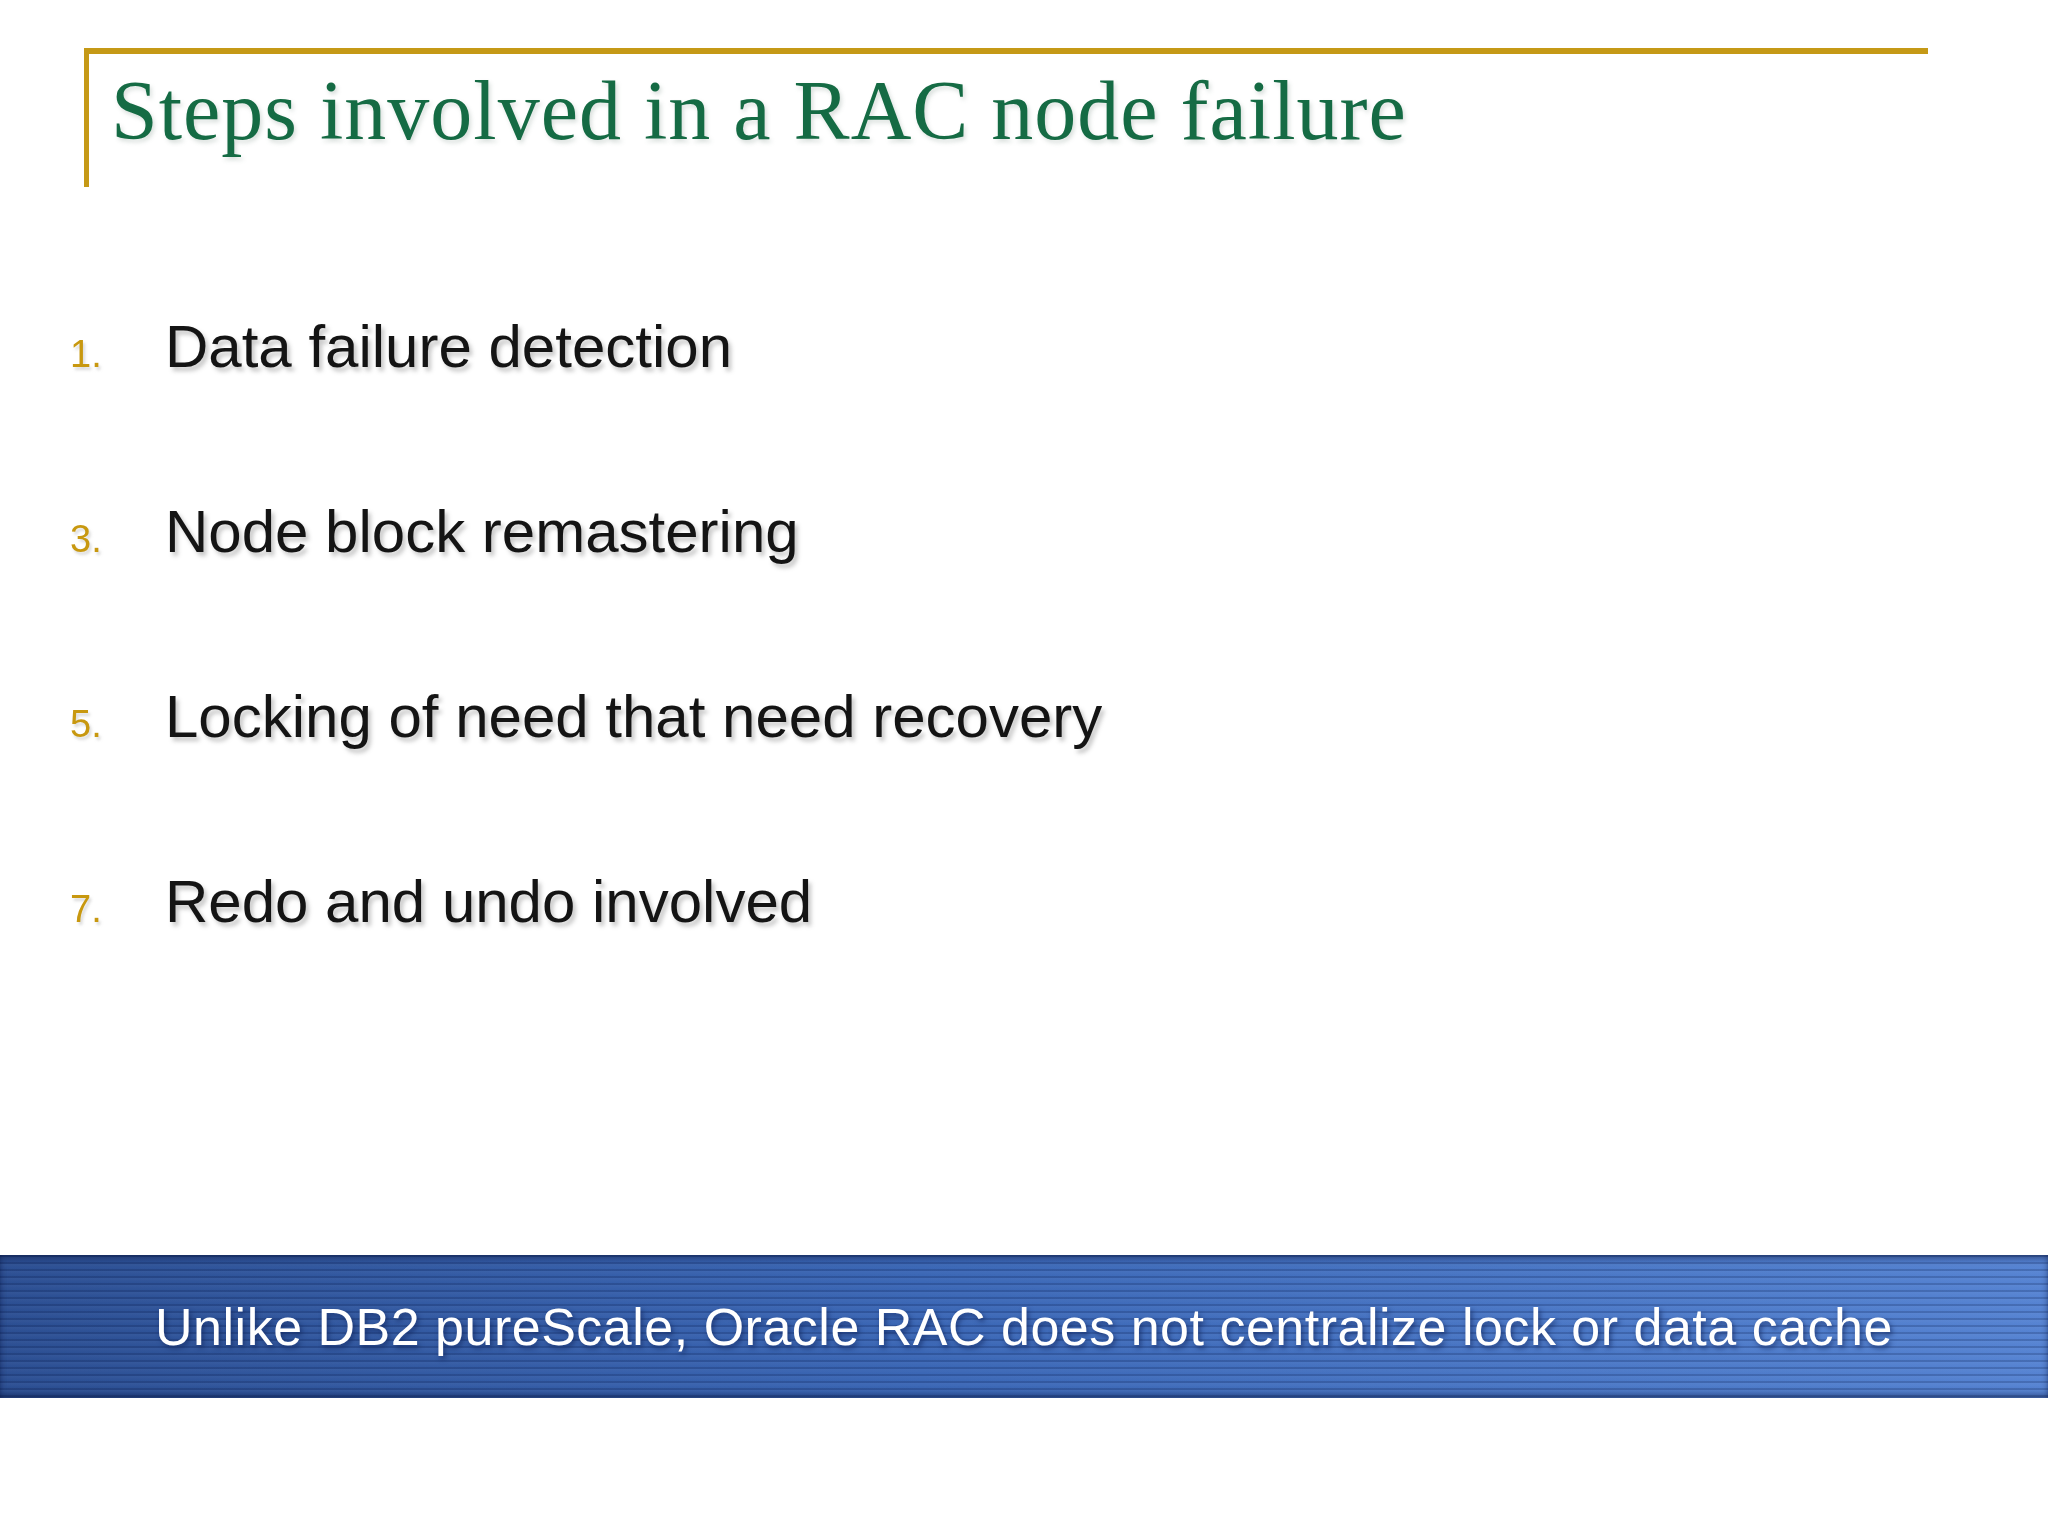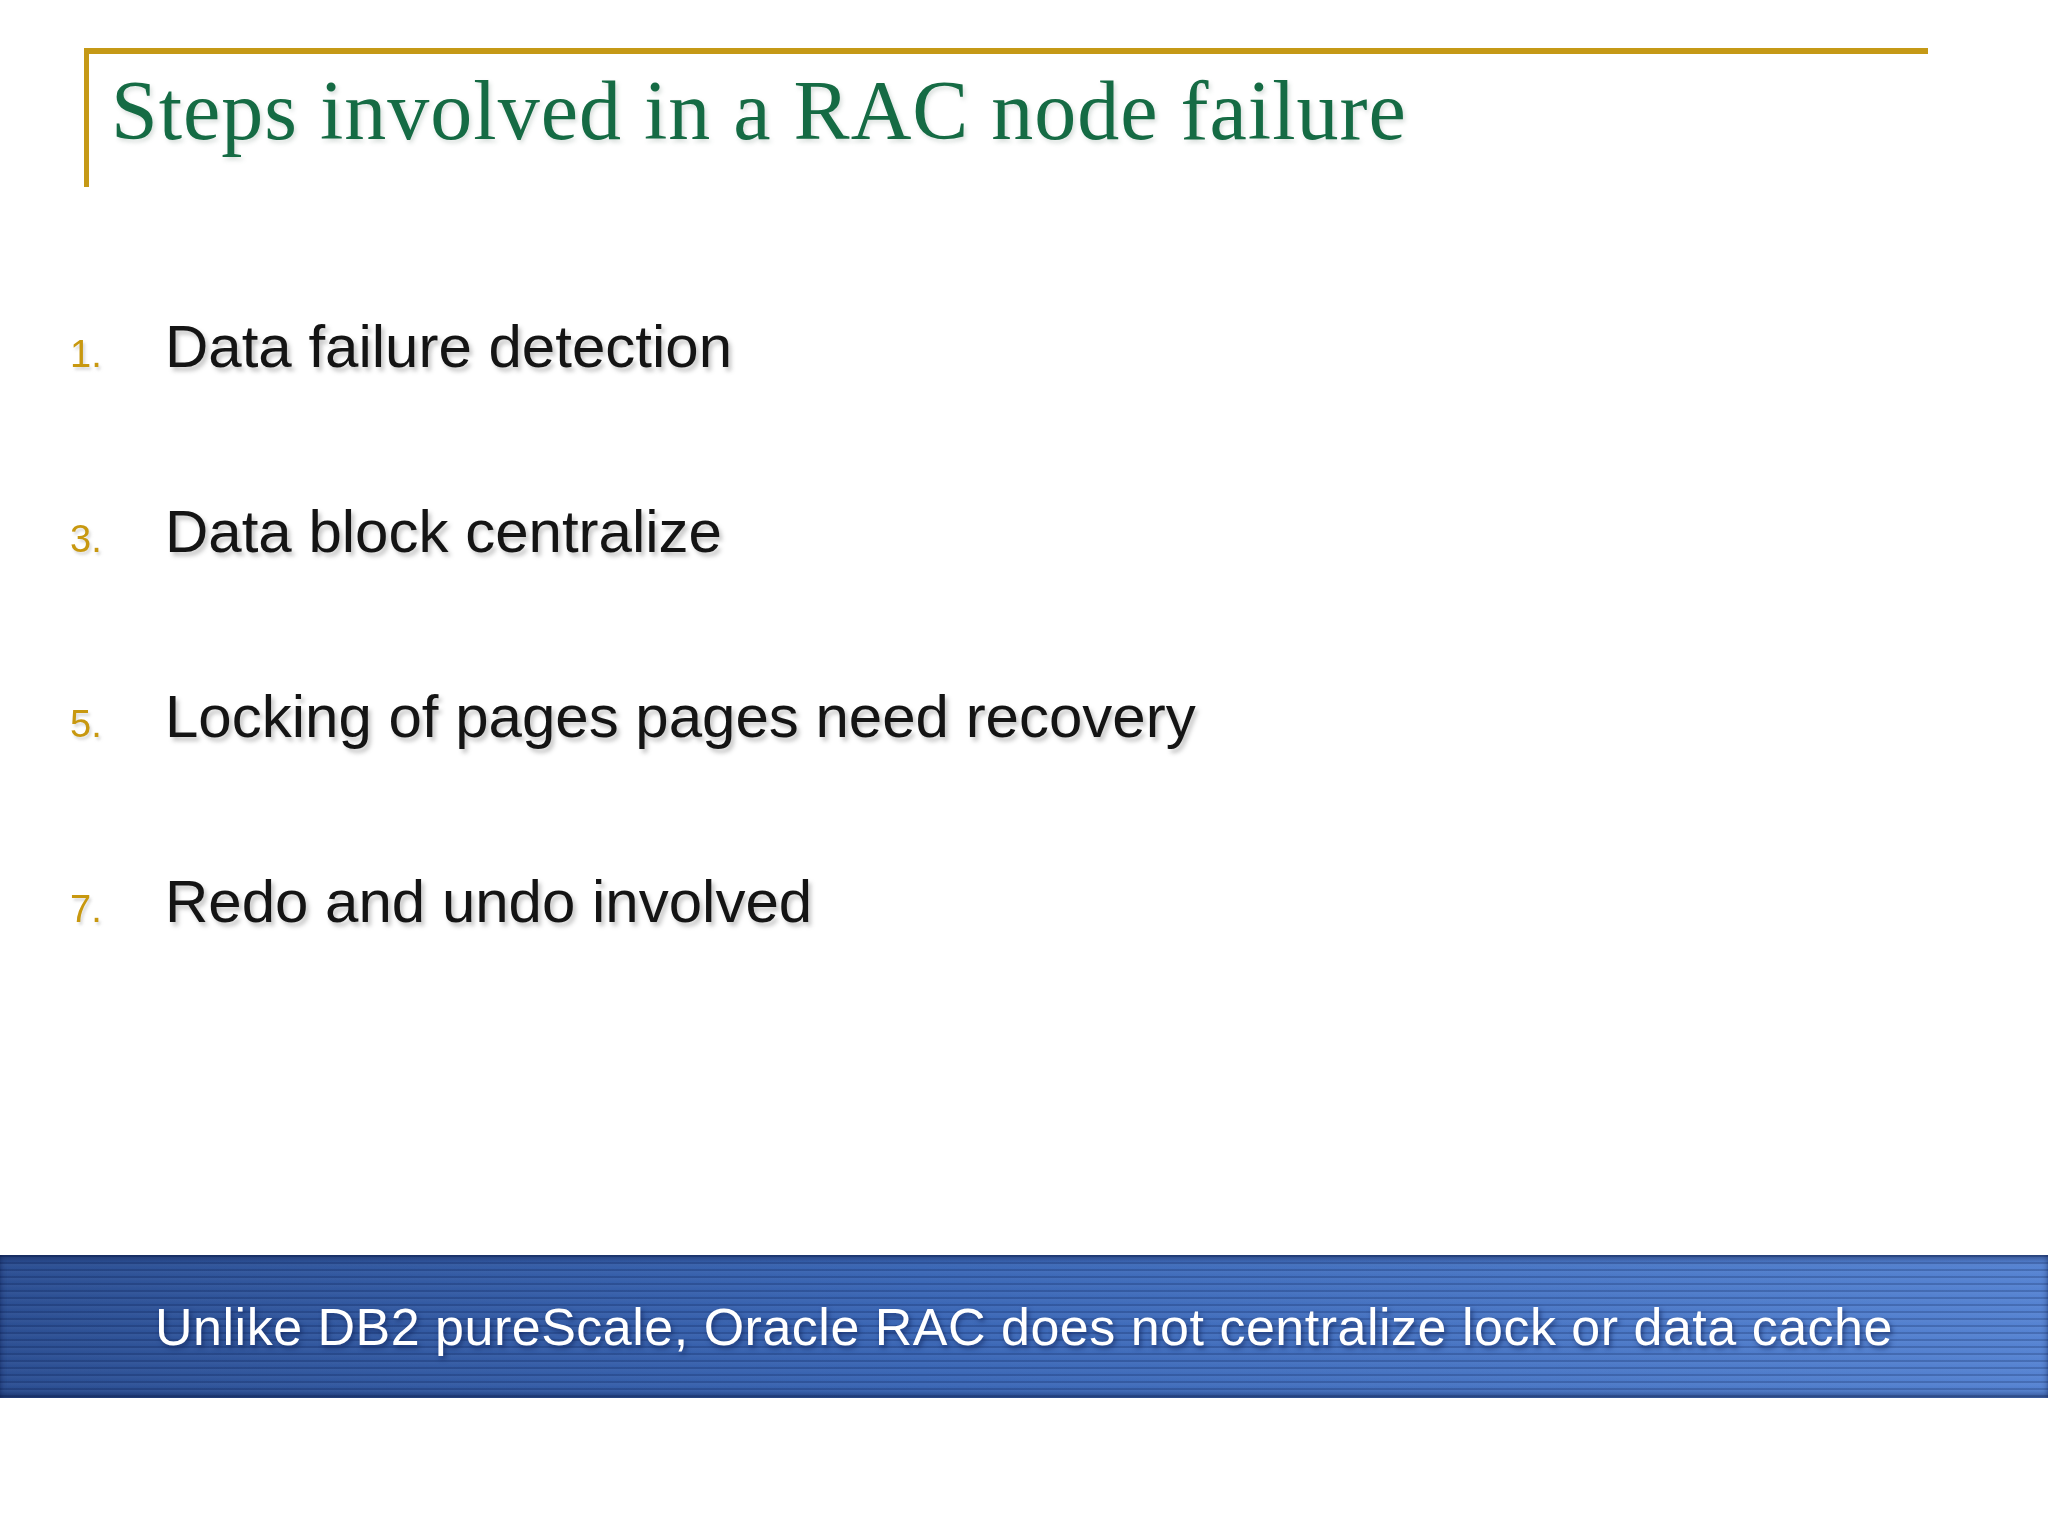--- a/index.html
+++ b/index.html
@@ -112,25 +112,25 @@
     <h1 class="title">Steps involved in a RAC node failure</h1>
   </header>
 
   <ol class="steps">
     <li class="step">
       <span class="num">1.</span>
       <span class="txt">Data failure detection</span>
     </li>
     <li class="step">
       <span class="num">3.</span>
-      <span class="txt">Data block centralize</span>
+      <span class="txt">Node block remastering</span>
     </li>
     <li class="step">
       <span class="num">5.</span>
-      <span class="txt">Locking of pages pages need recovery</span>
+      <span class="txt">Locking of need that need recovery</span>
     </li>
     <li class="step">
       <span class="num">7.</span>
       <span class="txt">Redo and undo involved</span>
     </li>
   </ol>
 
   <footer class="banner">
     <span class="banner-text">Unlike DB2 pureScale, Oracle RAC does not centralize lock or data cache</span>
   </footer>

